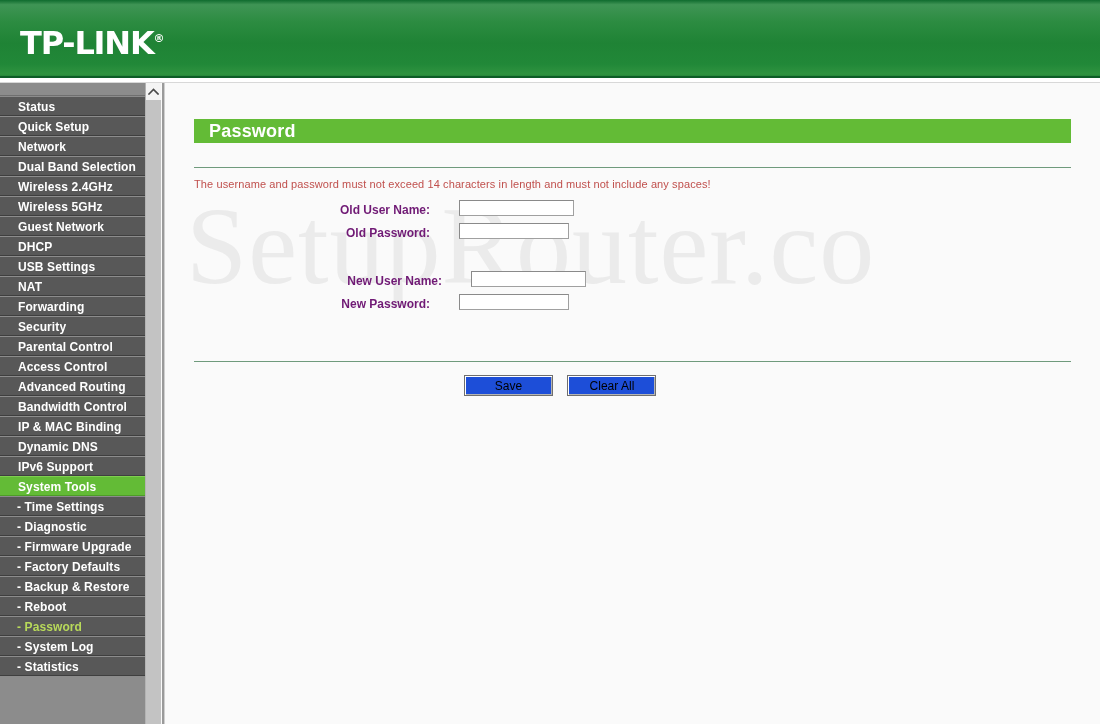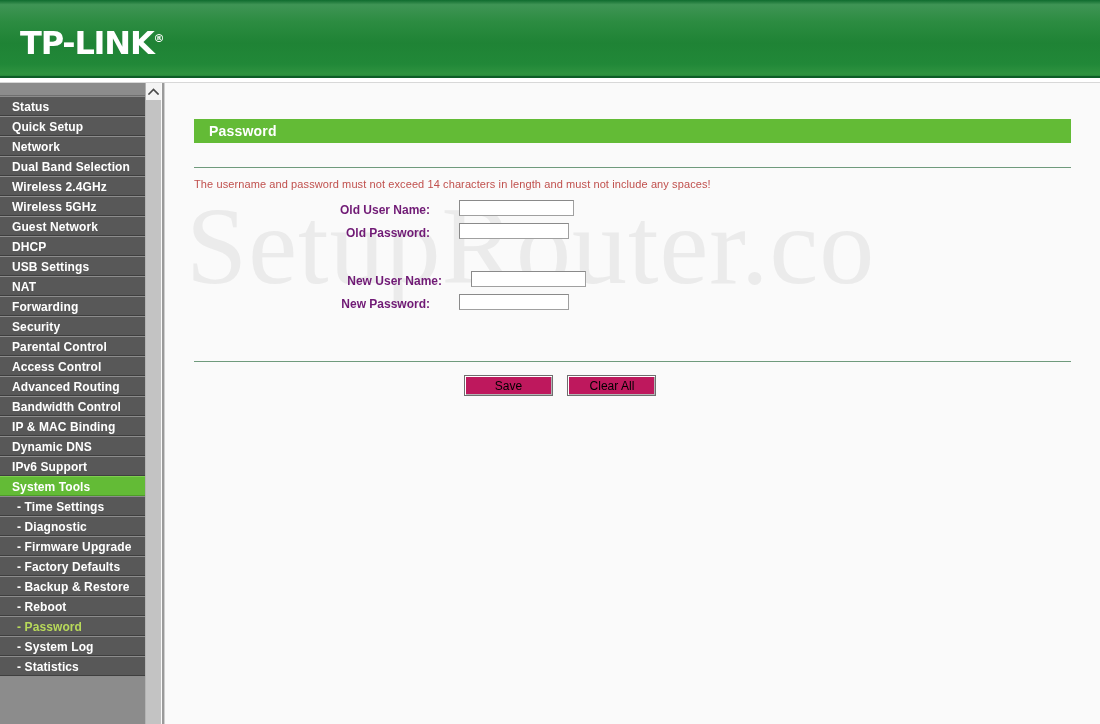--- a/index.html
+++ b/index.html
@@ -78,21 +78,21 @@
     border-bottom: 1px solid #6f6f6f;
   }
   #sidebar-list {
     list-style: none;
     margin: 0;
     padding: 0;
   }
   .nav-item {
     height: 20px;
     line-height: 20px;
-    padding-left: 12px;
+    padding-left: 18px;
     font-size: 12px;
     font-weight: bold;
     color: #ffffff;
     background: #585858;
     border-top: 1px solid #8c8c8c;
     border-bottom: 1px solid #3f3f3f;
     white-space: nowrap;
     box-sizing: border-box;
     letter-spacing: 0.1px;
     cursor: pointer;
@@ -180,21 +180,21 @@
   #page-banner {
     position: absolute;
     left: 29px; top: 36px;
     width: 877px; height: 24px;
     background: #63bb36;
     box-sizing: border-box;
   }
   #page-banner-title {
     position: absolute;
     left: 15px; top: 3px;
-    font-size: 14px;
+    font-size: 18px;
     font-weight: bold;
     color: #ffffff;
     line-height: 18px;
     letter-spacing: 0.2px;
   }
 
   .hrule {
     position: absolute;
     left: 29px;
     width: 877px;
@@ -259,21 +259,21 @@
 
   
   #button-bar {
     position: absolute;
     left: 299px; top: 292px;
   }
   .btn {
     display: inline-block;
     height: 21px;
     line-height: 18px;
-    background: #be185d;
+    background: #1d4ed8;
     border: 1px solid #6e6e6e;
     box-shadow: inset 1px 1px 0 #ffffff, inset -1px -1px 0 #b4b4b4;
     font-family: "Liberation Sans", sans-serif;
     font-size: 12px;
     color: #000000;
     text-align: center;
     cursor: pointer;
     box-sizing: border-box;
     padding: 0;
   }

